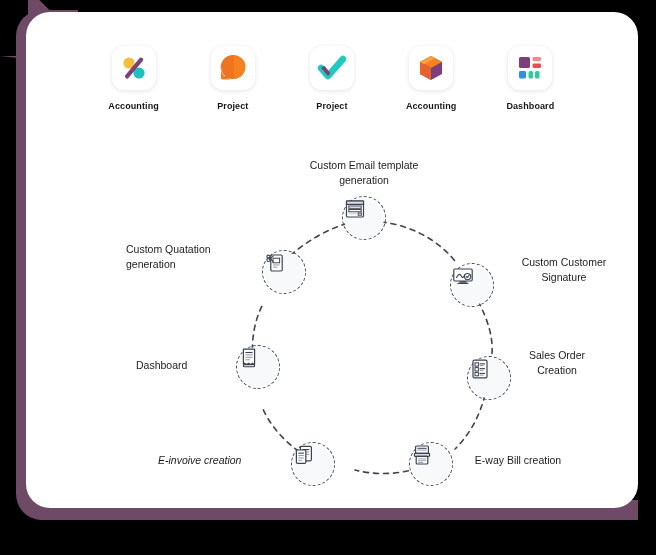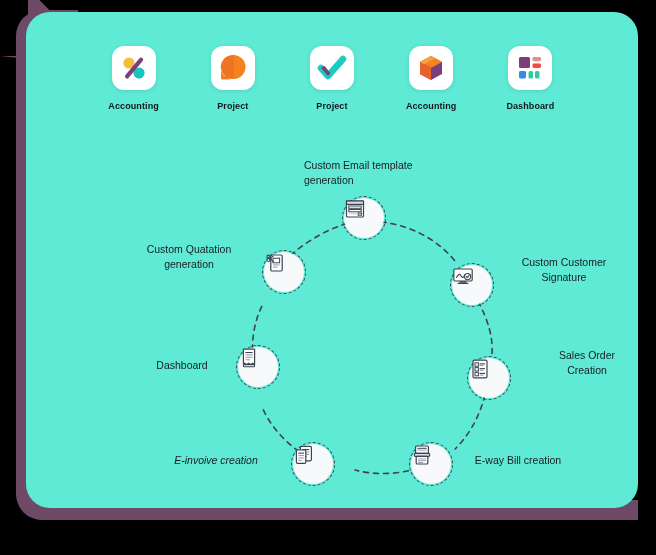--- a/index.html
+++ b/index.html
@@ -31,21 +31,21 @@
   .deco-swoosh{
     left:398px;top:512px;width:250px;height:44px;
     background:#6E4A66;
     clip-path:polygon(0% 0%, 100% 0%, 48% 30%, 22% 100%, 6% 62%);
     transform:scaleX(-1);
   }
 
   
   .card{
     position:absolute;left:26px;top:12px;width:612px;height:496px;
-    background:#5eead4;
+    background:#ffffff;
     border-radius:24px;
     overflow:hidden;
   }
 
   
   .apps{
     position:absolute;left:0;top:34px;width:612px;
     display:flex;justify-content:space-around;align-items:flex-start;
     padding:0 58px;box-sizing:border-box;
   }
@@ -74,22 +74,22 @@
     position:absolute;width:44px;height:44px;border-radius:50%;
     border:1.6px dashed #3D4352;
     box-sizing:border-box;
   }
   .node-wrap{position:absolute;width:44px;height:44px;}
   .lbl{
     position:absolute;font-size:10.5px;color:#1B1C22;line-height:15px;
     white-space:pre-line;
   }
   .lbl-r{text-align:center;}
-  .lbl-l{text-align:center;}
-  .lbl-c{}
+  .lbl-l{text-align:left;}
+  .lbl-c{text-align:center;}
 </style>
 </head>
 <body>
 
 <div id="stage">
 
   <div class="deco deco-left"></div>
   <div class="deco-arrow"></div>
   <div class="deco deco-bottom"></div>
   <div class="deco-swoosh"></div>
@@ -215,21 +215,21 @@
             <rect x="6" y="14.4" width="3.4" height="3.4" fill="#fff" stroke="#3D4352" stroke-width="1"></rect>
             <rect x="10.6" y="5.3" width="5.4" height="1.1" fill="#3D4352"></rect>
             <rect x="10.6" y="7" width="4" height="1.1" fill="#9AA0AC"></rect>
             <rect x="10.6" y="10.1" width="5.4" height="1.1" fill="#3D4352"></rect>
             <rect x="10.6" y="11.8" width="4" height="1.1" fill="#9AA0AC"></rect>
             <rect x="10.6" y="14.9" width="5.4" height="1.1" fill="#3D4352"></rect>
             <rect x="10.6" y="16.6" width="4" height="1.1" fill="#9AA0AC"></rect>
           </svg>
         </div>
       </div>
-      <div class="lbl lbl-r" style="left:501px;top:218px;width:120px;">Sales Order
+      <div class="lbl lbl-r" style="left:471px;top:218px;width:120px;">Sales Order
 Creation</div>
 
       <div class="node-wrap" style="left:383px;top:312px;">
         <div class="node-ring"></div>
         <div class="node" style="left:2px;top:2px;">
           <svg width="22" height="22" viewBox="0 0 22 22">
             <rect x="4.6" y="2" width="12.8" height="7.4" rx="1" fill="#fff" stroke="#3D4352" stroke-width="1.2"></rect>
             <rect x="6.4" y="3.8" width="9.2" height="1" fill="#3D4352"></rect>
             <rect x="6.4" y="5.6" width="9.2" height="1" fill="#9AA0AC"></rect>
             <rect x="3.4" y="9.4" width="15.2" height="3" rx=".8" fill="#D9DCE3" stroke="#3D4352" stroke-width="1.2"></rect>

